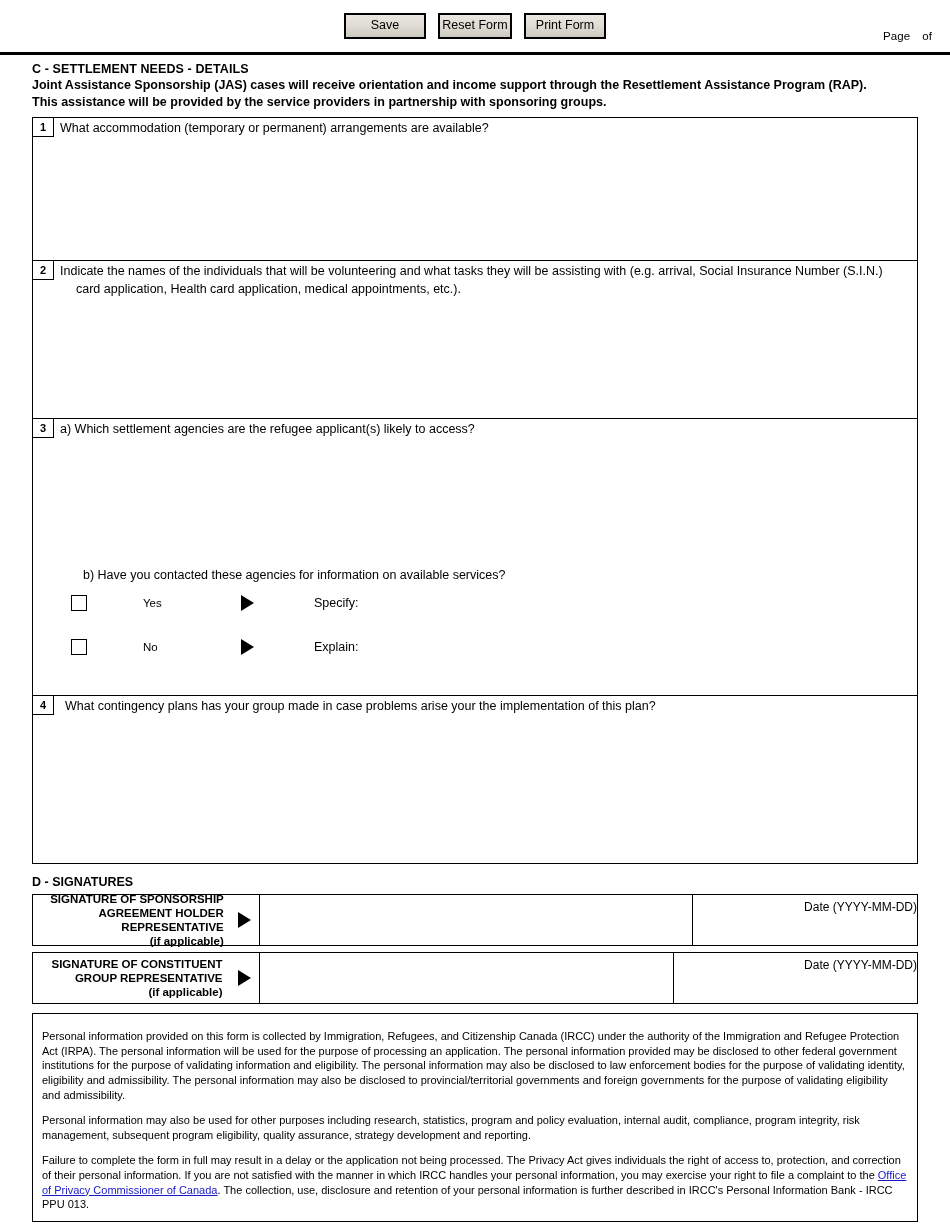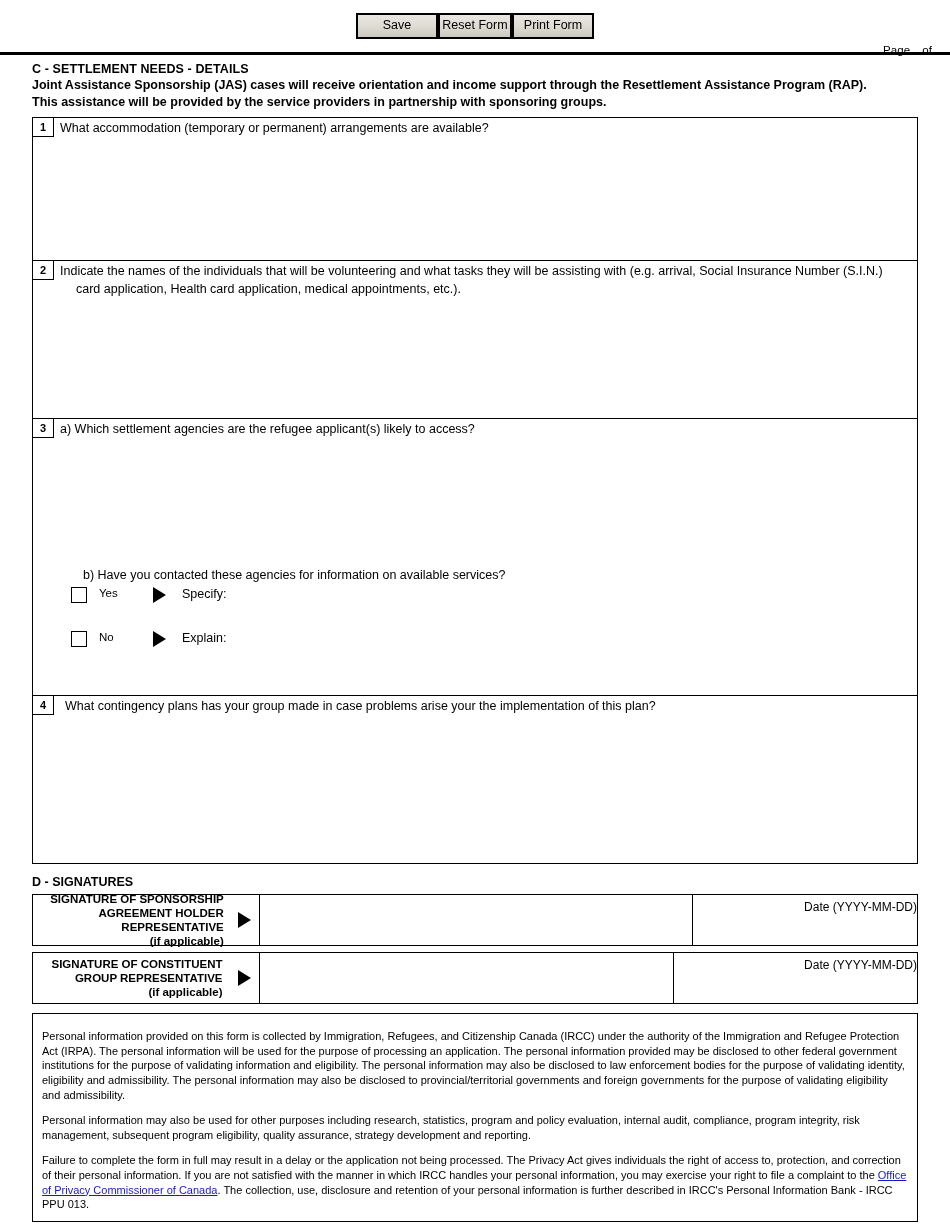--- a/index.html
+++ b/index.html
@@ -14,41 +14,42 @@
     position: relative;
     overflow: hidden;
   }
 
   
   .toolbar {
     height: 52px;
     display: flex;
     align-items: center;
     justify-content: center;
+    gap: 12px;
     position: relative;
   }
   .btn {
     border: 2px solid #000;
     background: linear-gradient(to bottom, #e9e7e0 0%, #dedcd3 50%, #cdcac0 100%);
     font-family: "Liberation Sans", sans-serif;
     font-size: 12.5px;
     color: #000;
     padding: 4px 0 5px;
     text-align: center;
     cursor: pointer;
     line-height: 1.1;
   }
   .btn.save { width: 82px; }
   .btn.reset { width: 74px; }
   .btn.print { width: 82px; }
 
   .page-label {
     position: absolute;
     right: 12px;
-    top: 44px;
+    top: 30px;
     font-size: 11.5px;
     letter-spacing: .1px;
   }
   .page-label .gap { display: inline-block; width: 6px; }
 
   .rule {
     height: 3px;
     background: #000;
     width: 950px;
     margin: 0;
@@ -108,23 +109,24 @@
   .q4 { height: 168px; }
 
   .subq {
     font-size: 12.5px;
     padding-left: 50px;
     padding-top: 5px;
   }
 
   .optrow {
     display: flex;
-    align-items: flex-start;
+    align-items: center;
     padding-left: 38px;
     height: 31px;
+    gap: 44px;
   }
   .optrow.first { margin-top: 13px; }
   .optrow.second { margin-top: 13px; }
   .cbox {
     width: 16px; height: 16px;
     border: 1.6px solid #000;
     background: #fff;
     display: inline-block;
     cursor: pointer;
   }

